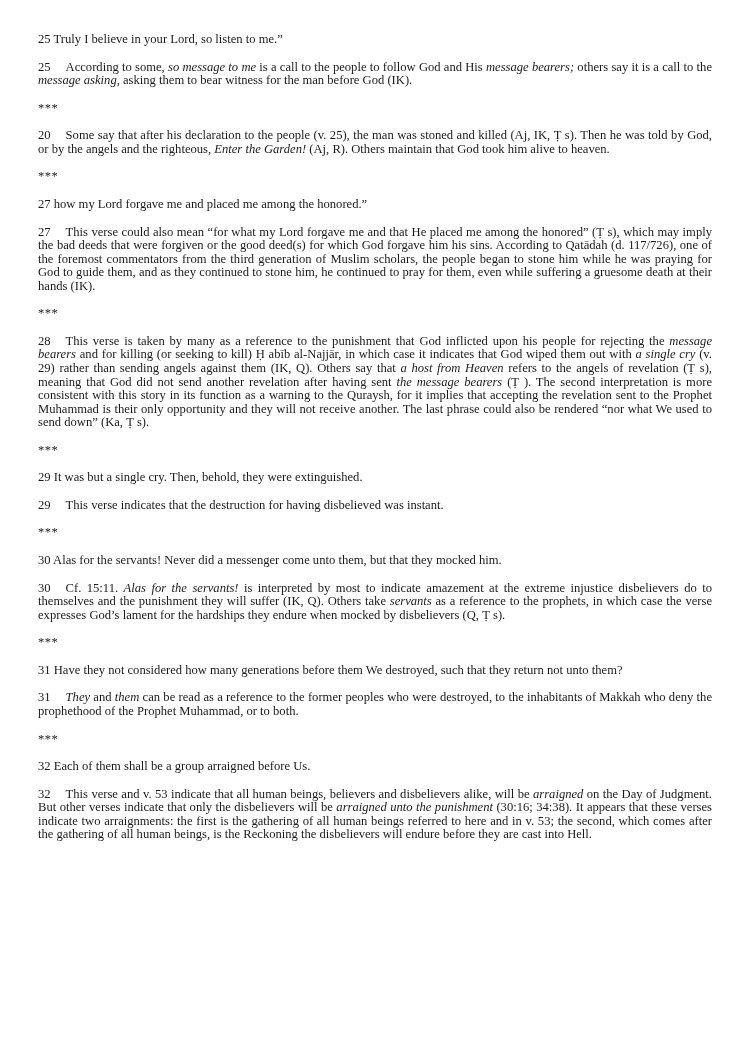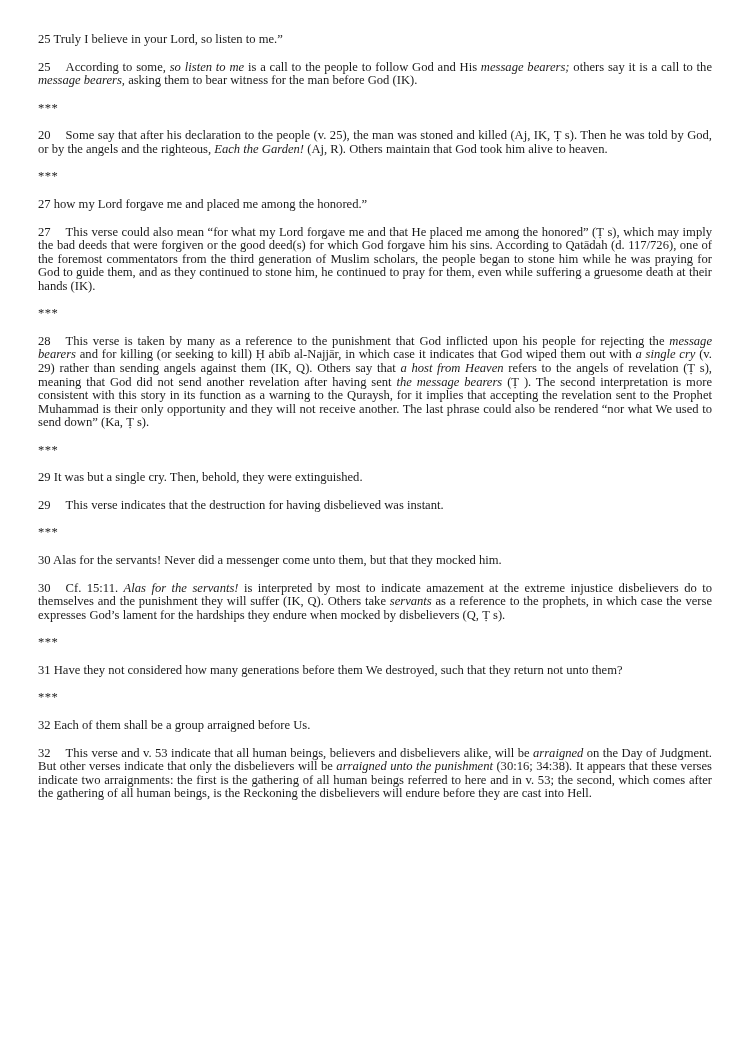--- a/index.html
+++ b/index.html
@@ -56,33 +56,34 @@
   em {
     font-style: italic;
   }
 </style>
 </head>
 <body>
 
 <div class="page">
   <div class="content">
       <p class="verse block">25 Truly I believe in your Lord, so listen to me.”</p>
-      <p class="commentary block"><span class="num">25</span><span class="gap"></span><span>According to some, </span><em>so listen to me</em><span> is a call to the people to follow God and His </span><em>message bearers;</em><span> others say it is a call to the </span><em>message bearers,</em><span> asking them to bear witness for the man before God (IK).</span></p>
+      <p class="commentary block"><span class="num">25</span><span class="gap"></span><span>According to some, </span><em>so message to me</em><span> is a call to the people to follow God and His </span><em>message bearers;</em><span> others say it is a call to the </span><em>message asking,</em><span> asking them to bear witness for the man before God (IK).</span></p>
       <p class="sep block">***</p>
-      <p class="commentary block"><span class="num">20</span><span class="gap"></span><span>Some say that after his declaration to the people (v. 25), the man was stoned and killed (Aj, IK, Ṭ s). Then he was told by God, or by the angels and the righteous, </span><em>Each the Garden!</em><span> (Aj, R). Others maintain that God took him alive to heaven.</span></p>
+      <p class="commentary block"><span class="num">20</span><span class="gap"></span><span>Some say that after his declaration to the people (v. 25), the man was stoned and killed (Aj, IK, Ṭ s). Then he was told by God, or by the angels and the righteous, </span><em>Enter the Garden!</em><span> (Aj, R). Others maintain that God took him alive to heaven.</span></p>
       <p class="sep block">***</p>
       <p class="verse block">27 how my Lord forgave me and placed me among the honored.”</p>
       <p class="commentary block"><span class="num">27</span><span class="gap"></span><span>This verse could also mean “for what my Lord forgave me and that He placed me among the honored” (Ṭ s), which may imply the bad deeds that were forgiven or the good deed(s) for which God forgave him his sins. According to Qatādah (d. 117/726), one of the foremost commentators from the third generation of Muslim scholars, the people began to stone him while he was praying for God to guide them, and as they continued to stone him, he continued to pray for them, even while suffering a gruesome death at their hands (IK).</span></p>
       <p class="sep block">***</p>
       <p class="commentary block"><span class="num">28</span><span class="gap"></span><span>This verse is taken by many as a reference to the punishment that God inflicted upon his people for rejecting the </span><em>message bearers</em><span> and for killing (or seeking to kill) Ḥ abīb al-Najjār, in which case it indicates that God wiped them out with </span><em>a single cry</em><span> (v. 29) rather than sending angels against them (IK, Q). Others say that </span><em>a host from Heaven</em><span> refers to the angels of revelation (Ṭ s), meaning that God did not send another revelation after having sent </span><em>the message bearers</em><span> (Ṭ ). The second interpretation is more consistent with this story in its function as a warning to the Quraysh, for it implies that accepting the revelation sent to the Prophet Muhammad is their only opportunity and they will not receive another. The last phrase could also be rendered “nor what We used to send down” (Ka, Ṭ s).</span></p>
       <p class="sep block">***</p>
       <p class="verse block">29 It was but a single cry. Then, behold, they were extinguished.</p>
       <p class="commentary block"><span class="num">29</span><span class="gap"></span><span>This verse indicates that the destruction for having disbelieved was instant.</span></p>
       <p class="sep block">***</p>
       <p class="verse block">30 Alas for the servants! Never did a messenger come unto them, but that they mocked him.</p>
       <p class="commentary block"><span class="num">30</span><span class="gap"></span><span>Cf. 15:11. </span><em>Alas for the servants!</em><span> is interpreted by most to indicate amazement at the extreme injustice disbelievers do to themselves and the punishment they will suffer (IK, Q). Others take </span><em>servants</em><span> as a reference to the prophets, in which case the verse expresses God’s lament for the hardships they endure when mocked by disbelievers (Q, Ṭ s).</span></p>
       <p class="sep block">***</p>
       <p class="verse block">31 Have they not considered how many generations before them We destroyed, such that they return not unto them?</p>
+      <p class="commentary block"><span class="num">31</span><span class="gap"></span><em>They</em><span> and </span><em>them</em><span> can be read as a reference to the former peoples who were destroyed, to the inhabitants of Makkah who deny the prophethood of the Prophet Muhammad, or to both.</span></p>
       <p class="sep block">***</p>
       <p class="verse block">32 Each of them shall be a group arraigned before Us.</p>
       <p class="commentary block"><span class="num">32</span><span class="gap"></span><span>This verse and v. 53 indicate that all human beings, believers and disbelievers alike, will be </span><em>arraigned</em><span> on the Day of Judgment. But other verses indicate that only the disbelievers will be </span><em>arraigned unto the punishment</em><span> (30:16; 34:38). It appears that these verses indicate two arraignments: the first is the gathering of all human beings referred to here and in v. 53; the second, which comes after the gathering of all human beings, is the Reckoning the disbelievers will endure before they are cast into Hell.</span></p>
     </div>
 </div>
 
 </body></html>

